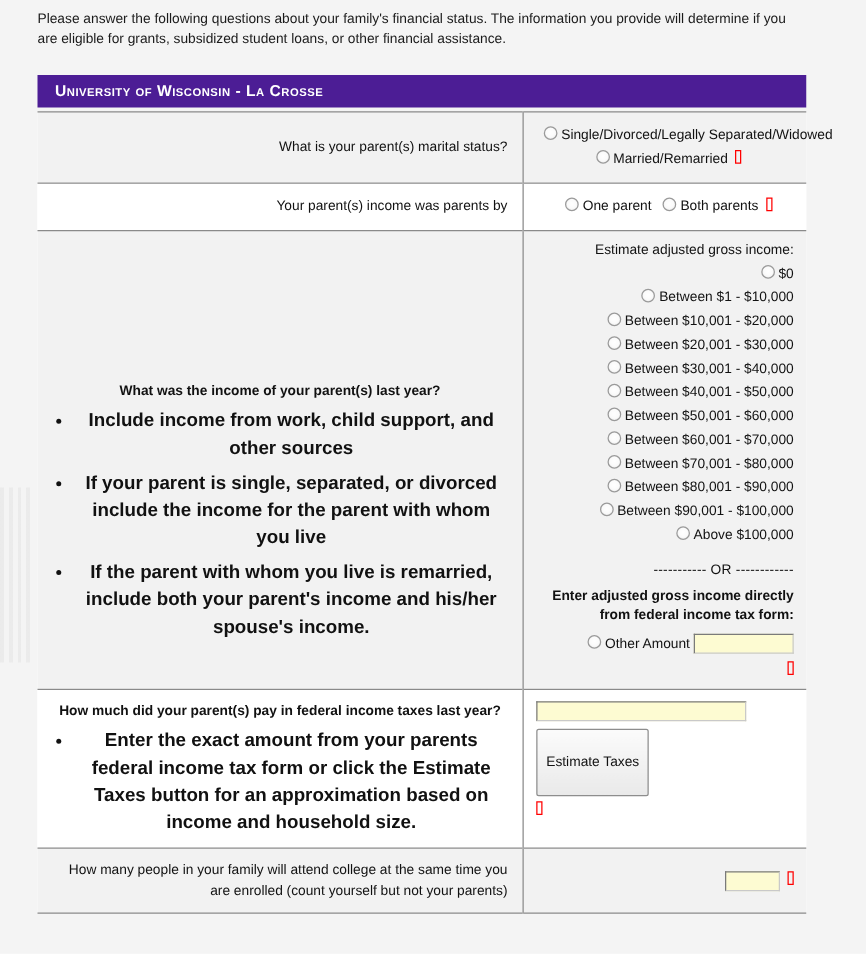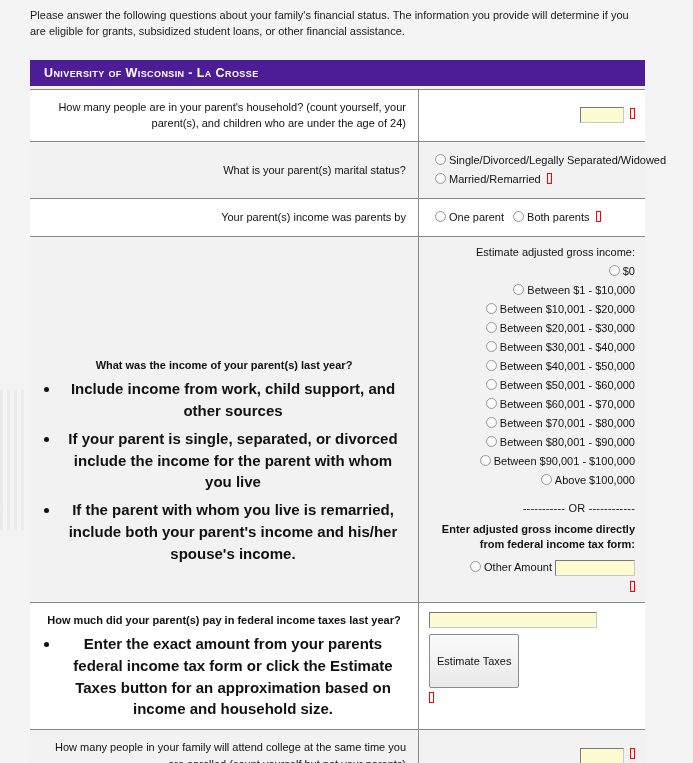--- a/index.html
+++ b/index.html
@@ -121,21 +121,21 @@
     height: 11px;
     border-radius: 50%;
     border: 1px solid #9a9a9a;
     background: radial-gradient(circle at 50% 45%, #ffffff 0%, #fafafa 55%, #e2e2e2 100%);
     vertical-align: -1px;
     margin-right: 3px;
     box-sizing: border-box;
   }
 
   .opt-line { line-height: 19px; white-space: nowrap; }
-  .opt-line.rtl { text-align: left; }
+  .opt-line.rtl { text-align: center; }
 
   .choice {
     display: inline-block;
     white-space: nowrap;
     margin-left: 6px;
   }
 
   
   .tofu {
     display: inline-block;
@@ -189,27 +189,20 @@
 
 <div class="page">
 
   <p class="intro">Please answer the following questions about your family's financial status. The information you provide will determine if you are eligible for grants, subsidized student loans, or other financial assistance.</p>
 
   <div class="banner">University of Wisconsin - La Crosse</div>
 
   <table class="form">
     <tbody>
 
-      <tr class="plain">
-        <td class="q">How many people are in your parent's household? (count yourself, your parent(s), and children who are under the age of 24)</td>
-        <td class="a">
-          <input class="txt small" type="text" value="" placeholder="" style="">
-          <span class="tofu"></span>
-        </td>
-      </tr>
 
       <tr class="shade">
         <td class="q">What is your parent(s) marital status?</td>
         <td class="a">
           <div class="opt-line rtl">
             <label class="choice">
               <span class="radio"></span><span>Single/Divorced/Legally Separated/Widowed</span>
             </label>
           </div>
           <div class="opt-line rtl">

